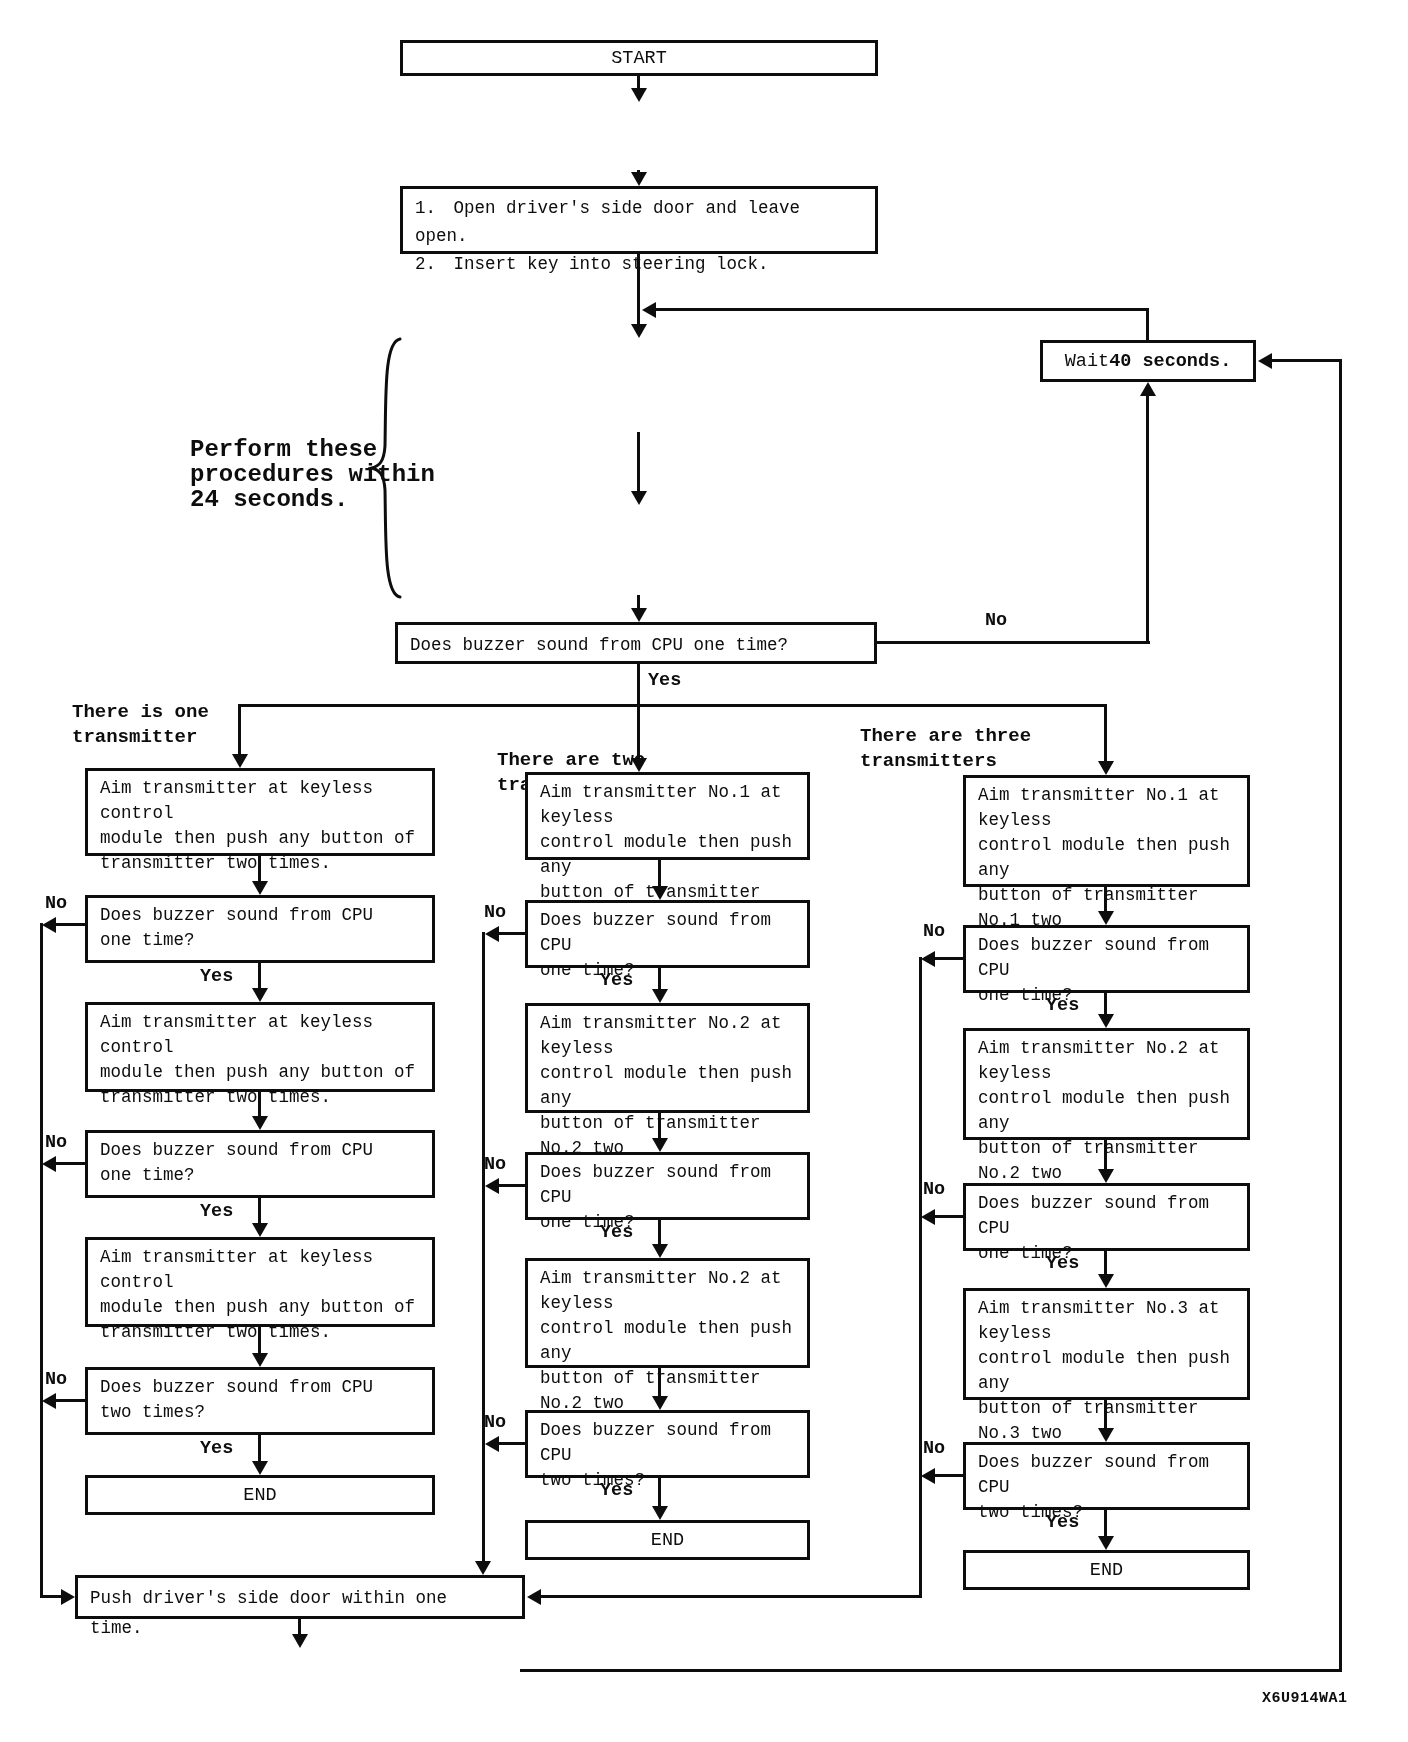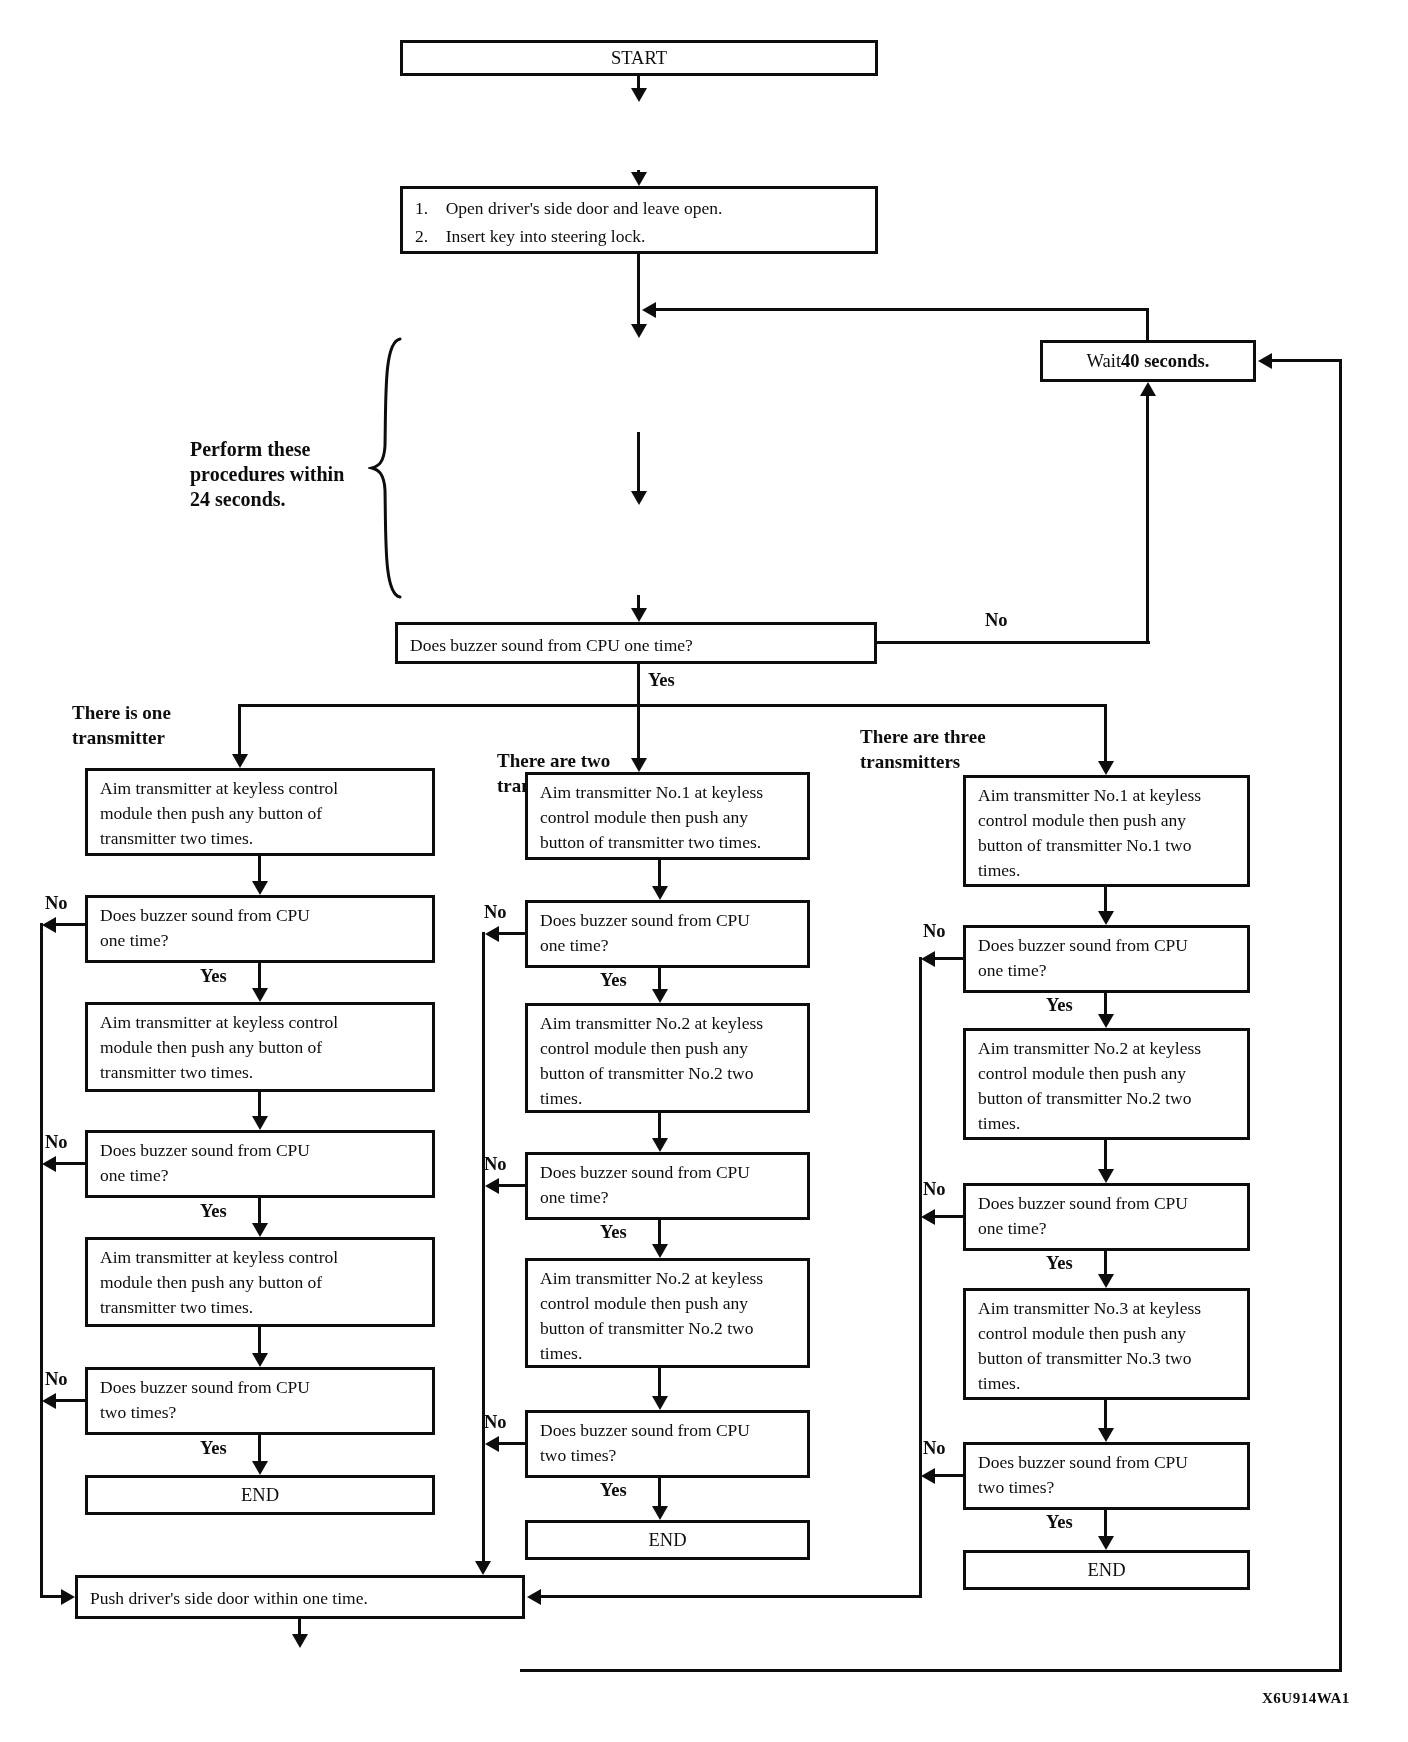--- a/index.html
+++ b/index.html
@@ -1,28 +1,28 @@
 <!DOCTYPE html>
 <html><head>
 <meta charset="utf-8">
 <style>
   html,body{margin:0;padding:0;background:#f2f2f0;}
   #canvas{position:relative;width:1408px;height:1742px;background:#ffffff;margin:0 auto;overflow:hidden;
-          font-family:Liberation Serif, serif;color:#0d0d0d;}
+          font-family:Liberation Mono, monospace;color:#0d0d0d;}
   .box{position:absolute;border:3px solid #0d0d0d;background:#fff;box-sizing:border-box;
        font-size:17.5px;line-height:25px;padding:5px 12px;white-space:pre-line;}
   .main{line-height:28px;}
   .one{line-height:30px;}
   .ctr{display:flex;align-items:center;justify-content:center;text-align:center;padding:0;font-size:18.5px;}
   .v,.h{position:absolute;background:#0d0d0d;}
   .v{width:3px;}
   .h{height:3px;}
   .lbl{position:absolute;font-weight:bold;font-size:18.5px;white-space:pre-line;}
   .hdr{font-size:19px;line-height:25px;}
-  .note{font-size:20px;line-height:25px;}
+  .note{font-size:24px;line-height:25px;}
   .cap{position:absolute;font-weight:bold;font-size:15px;letter-spacing:.5px;}
   .ar{position:absolute;width:0;height:0;}
   .ar.d{border-left:8px solid transparent;border-right:8px solid transparent;border-top:14px solid #0d0d0d;}
   .ar.u{border-left:8px solid transparent;border-right:8px solid transparent;border-bottom:14px solid #0d0d0d;}
   .ar.l{border-top:8px solid transparent;border-bottom:8px solid transparent;border-right:14px solid #0d0d0d;}
   .ar.r{border-top:8px solid transparent;border-bottom:8px solid transparent;border-left:14px solid #0d0d0d;}
 </style>
 </head>
 <body>
 

